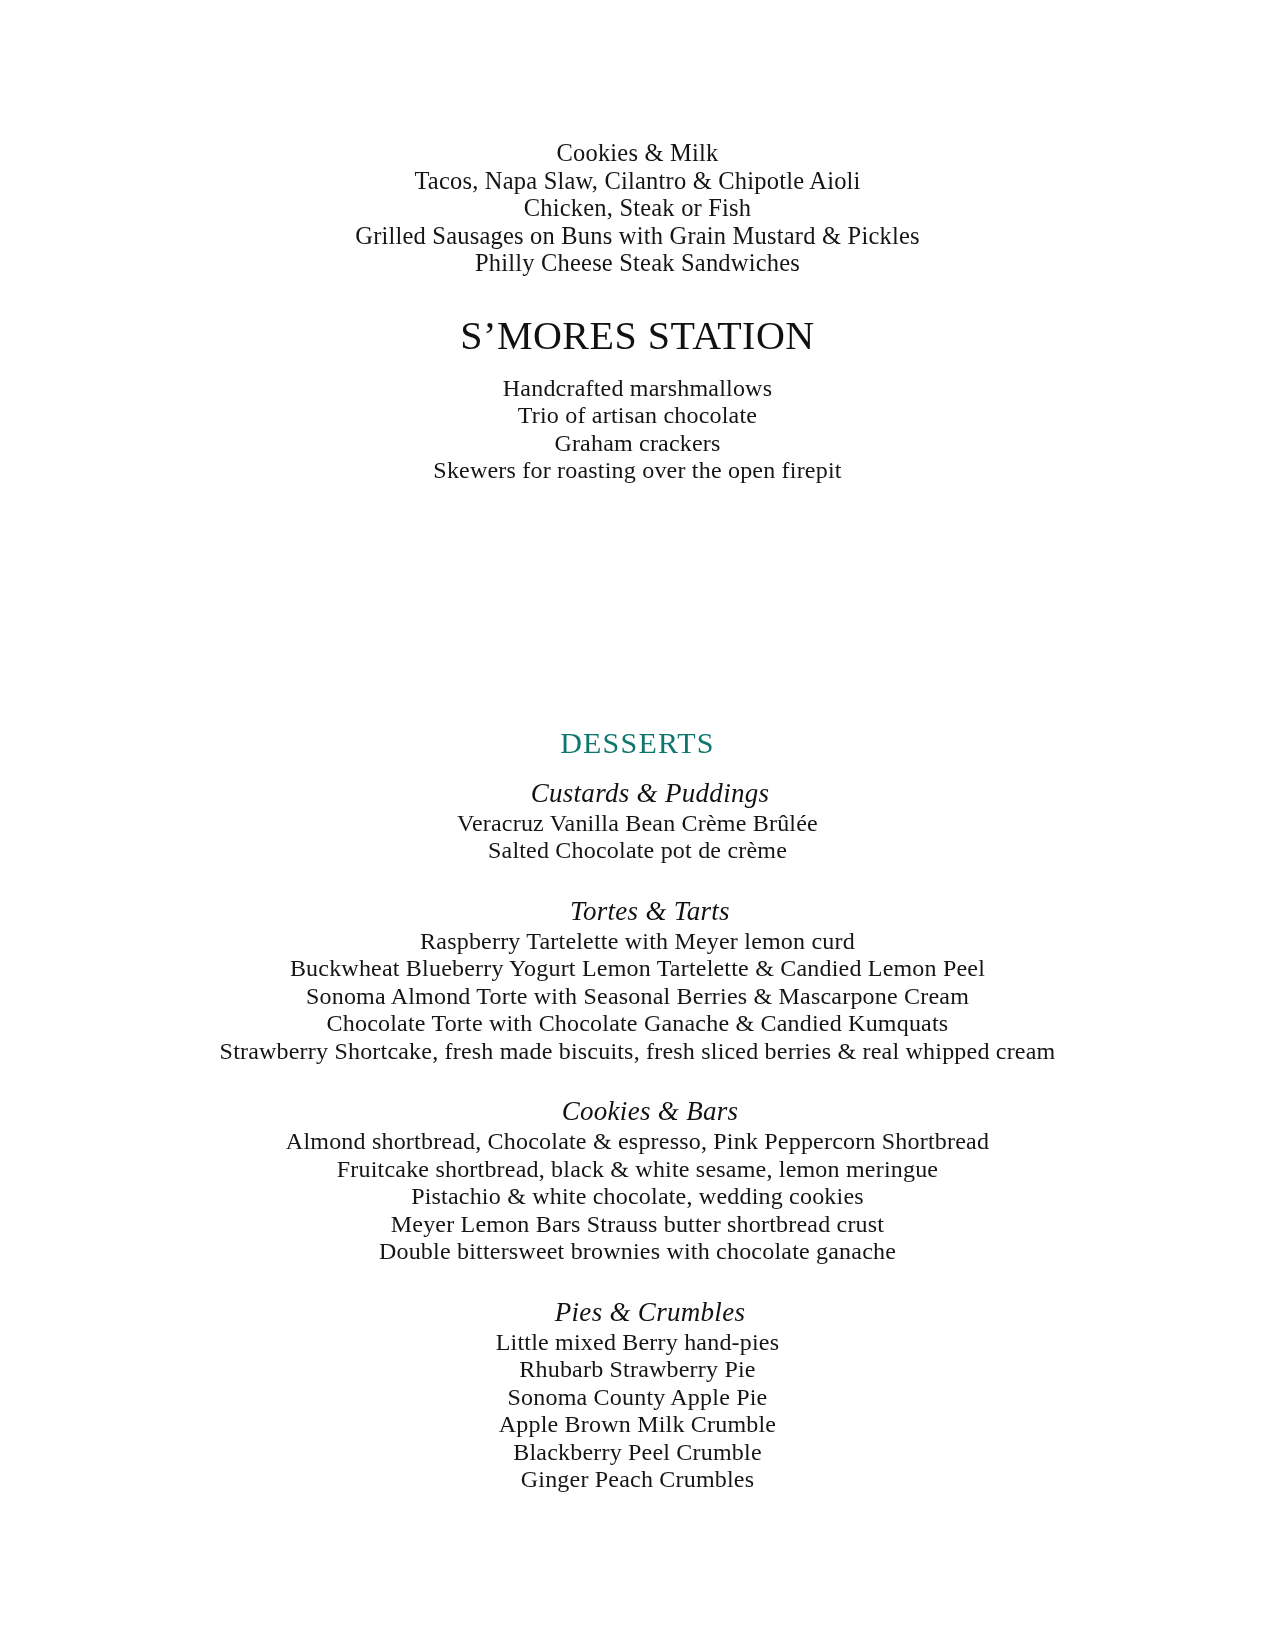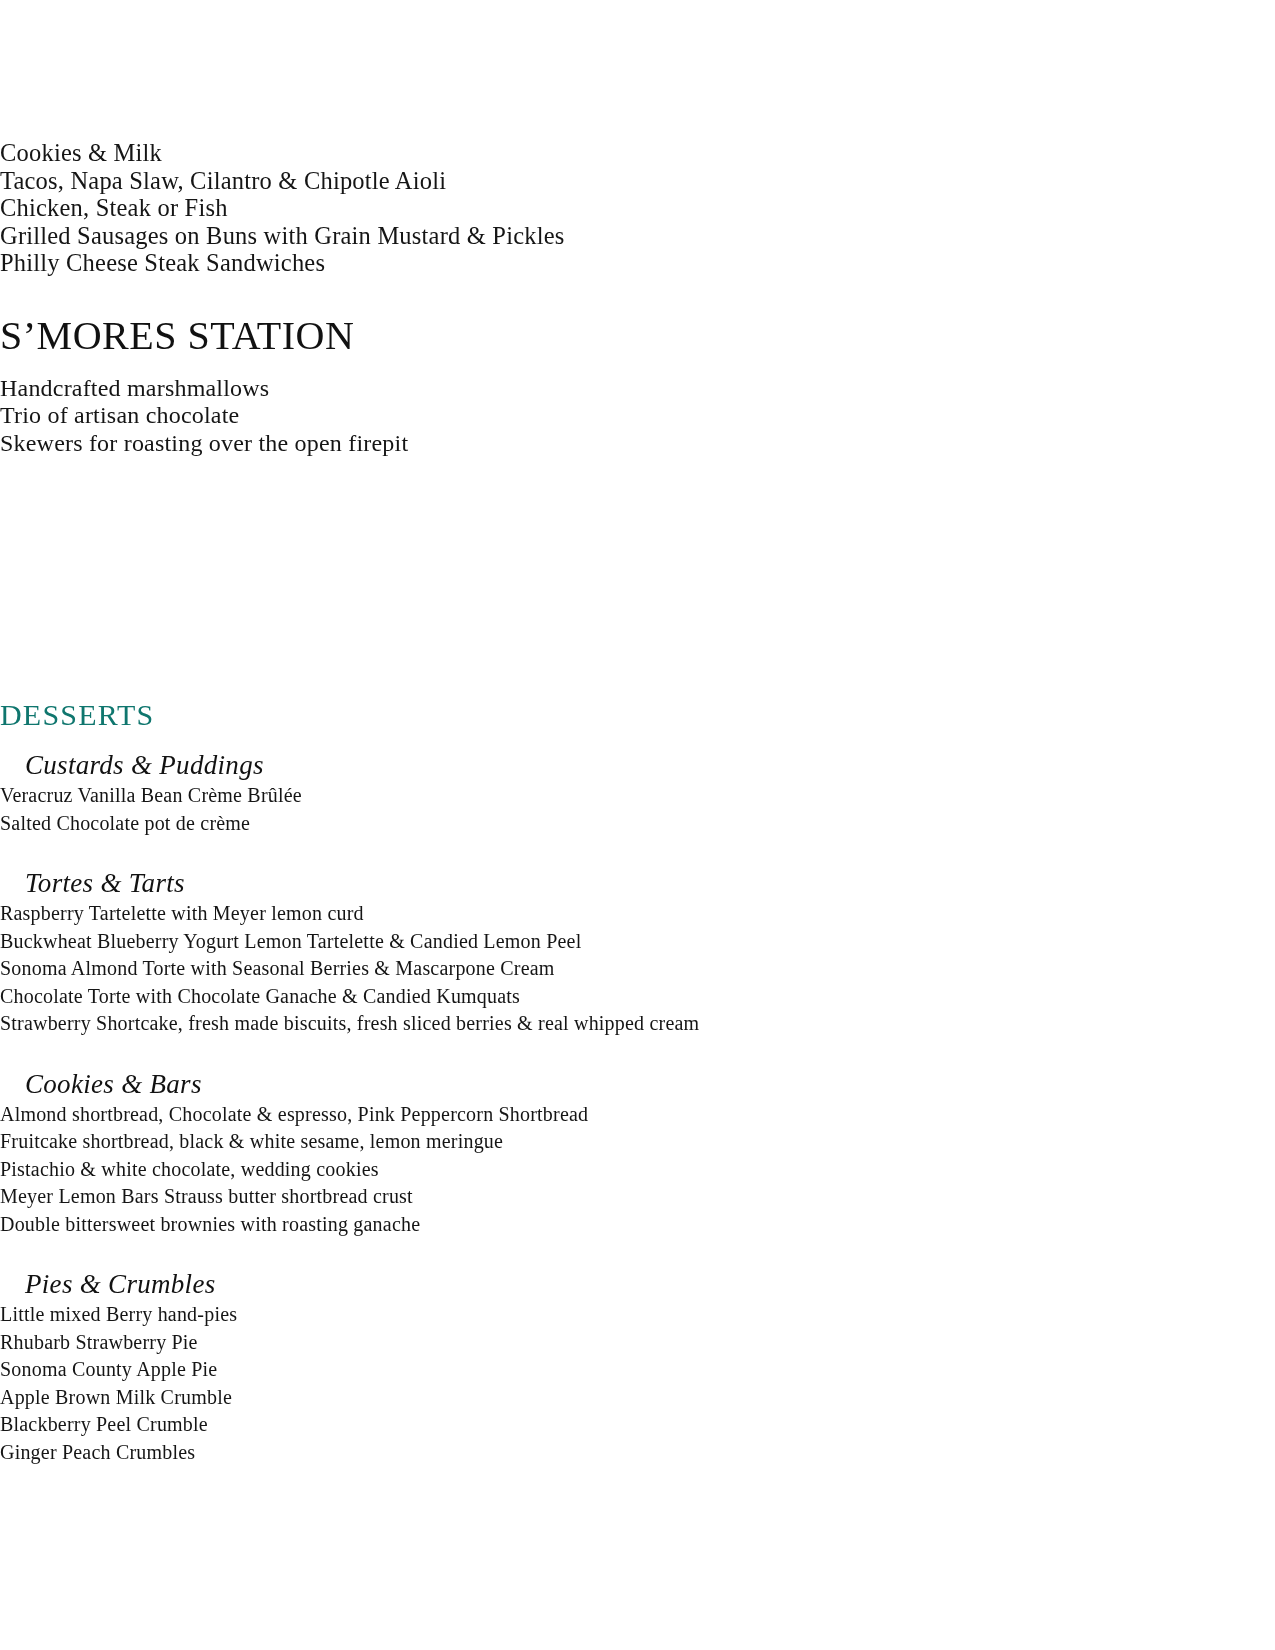--- a/index.html
+++ b/index.html
@@ -16,20 +16,21 @@
     overflow: hidden;
   }
   .page {
     width: 1275px;
     height: 1650px;
     box-sizing: border-box;
     padding: 0;
     position: relative;
   }
   .center {
+    text-align: center;
   }
   
   .intro-block {
     margin-top: 139px;
   }
   .line {
     font-family: "Liberation Serif", serif;
     font-size: 24.5px;
     line-height: 27.5px;
     letter-spacing: 0.2px;
@@ -68,21 +69,21 @@
     font-family: "Liberation Serif", serif;
     font-style: italic;
     font-size: 27px;
     line-height: 32px;
     letter-spacing: 0.3px;
     margin-bottom: 1px;
     color: #121212;
     padding-left: 25px;
   }
   .sub-list .line {
-    font-size: 20px;
+    font-size: 24px;
     line-height: 27.5px;
     font-family: Liberation Serif, serif;
   }
 </style>
 </head>
 <body>
 
 <div class="page">
 
   <div class="intro-block center">
@@ -91,20 +92,21 @@
     <div class="line">Chicken, Steak or Fish</div>
     <div class="line">Grilled Sausages on Buns with Grain Mustard &amp; Pickles</div>
     <div class="line">Philly Cheese Steak Sandwiches</div>
   </div>
 
   <div class="center">
     <div class="station-heading">S’MORES STATION</div>
     <div class="station-list">
       <div class="line">Handcrafted marshmallows</div>
       <div class="line">Trio of artisan chocolate</div>
+      <div class="line">Graham crackers</div>
       <div class="line">Skewers for roasting over the open firepit</div>
     </div>
   </div>
 
   <div class="center">
     <div class="desserts-title">DESSERTS</div>
 
     <div class="subsection">
       <div class="sub-heading">Custards &amp; Puddings</div>
       <div class="sub-list">
@@ -124,21 +126,21 @@
       </div>
     </div>
 
     <div class="subsection">
       <div class="sub-heading">Cookies &amp; Bars</div>
       <div class="sub-list">
         <div class="line">Almond shortbread, Chocolate &amp; espresso, Pink Peppercorn Shortbread</div>
         <div class="line">Fruitcake shortbread, black &amp; white sesame, lemon meringue</div>
         <div class="line">Pistachio &amp; white chocolate, wedding cookies</div>
         <div class="line">Meyer Lemon Bars Strauss butter shortbread crust</div>
-        <div class="line">Double bittersweet brownies with roasting ganache</div>
+        <div class="line">Double bittersweet brownies with chocolate ganache</div>
       </div>
     </div>
 
     <div class="subsection">
       <div class="sub-heading">Pies &amp; Crumbles</div>
       <div class="sub-list">
         <div class="line">Little mixed Berry hand-pies</div>
         <div class="line">Rhubarb Strawberry Pie</div>
         <div class="line">Sonoma County Apple Pie</div>
         <div class="line">Apple Brown Milk Crumble</div>

